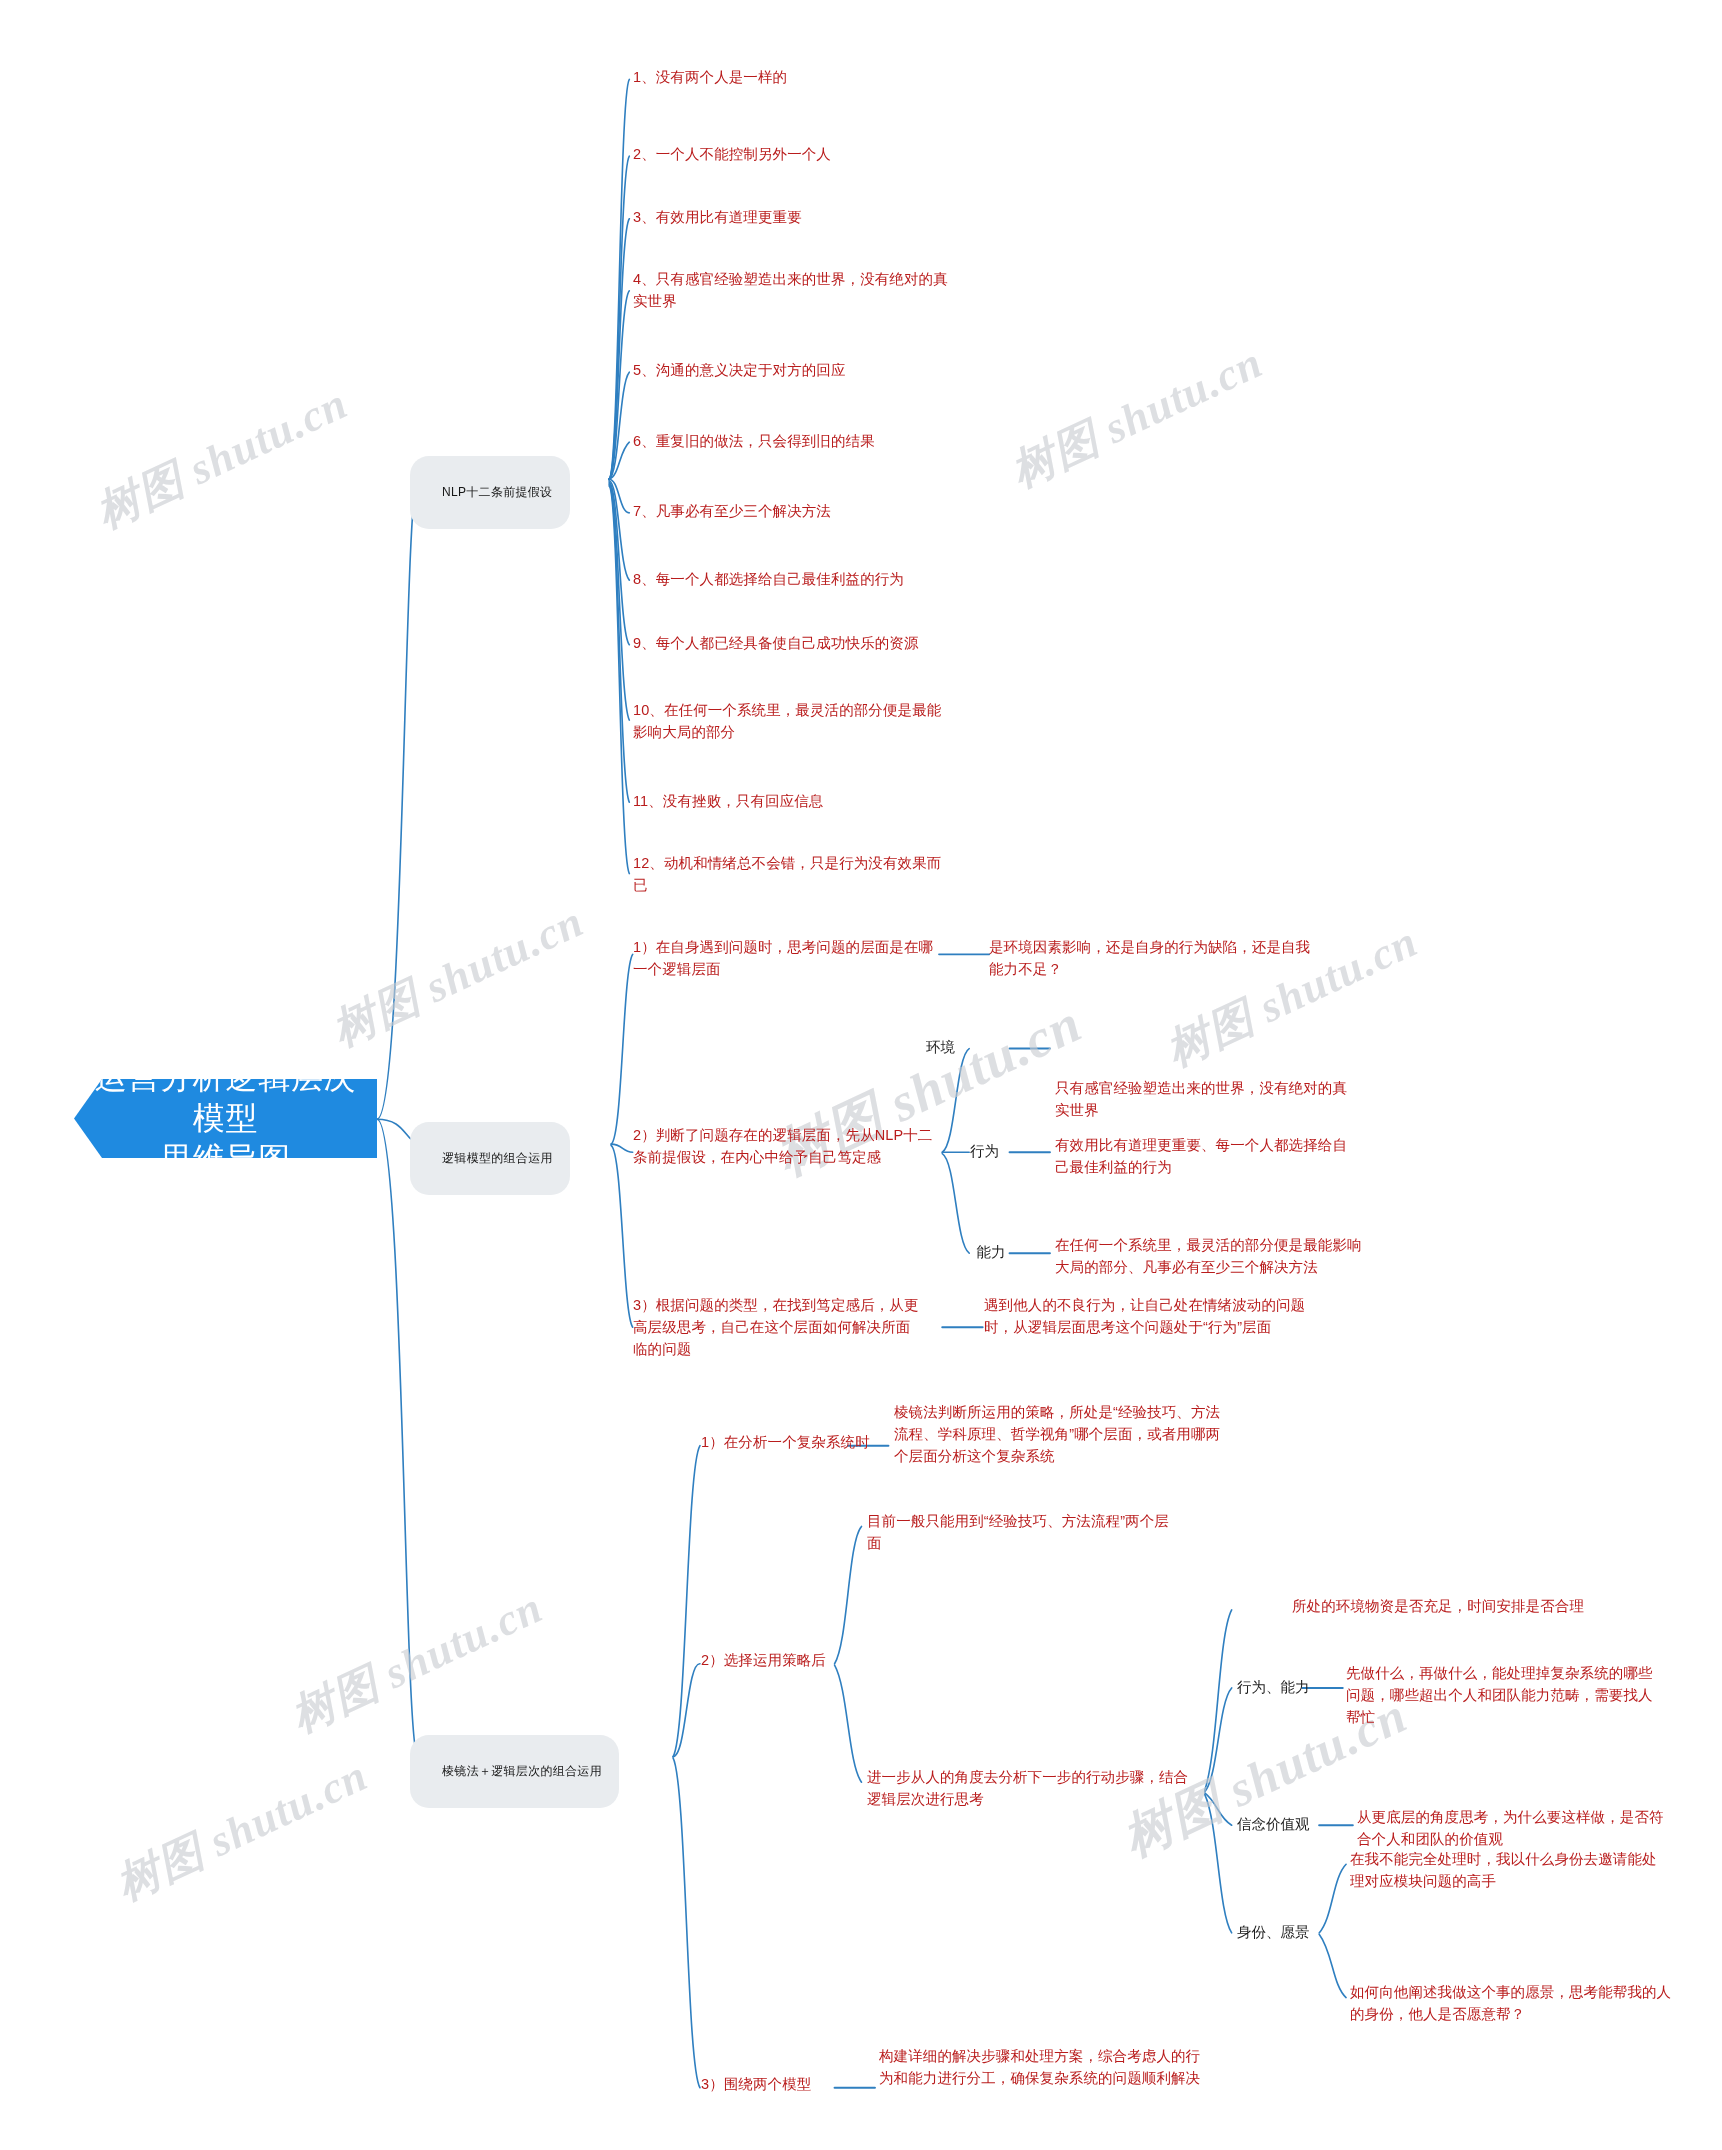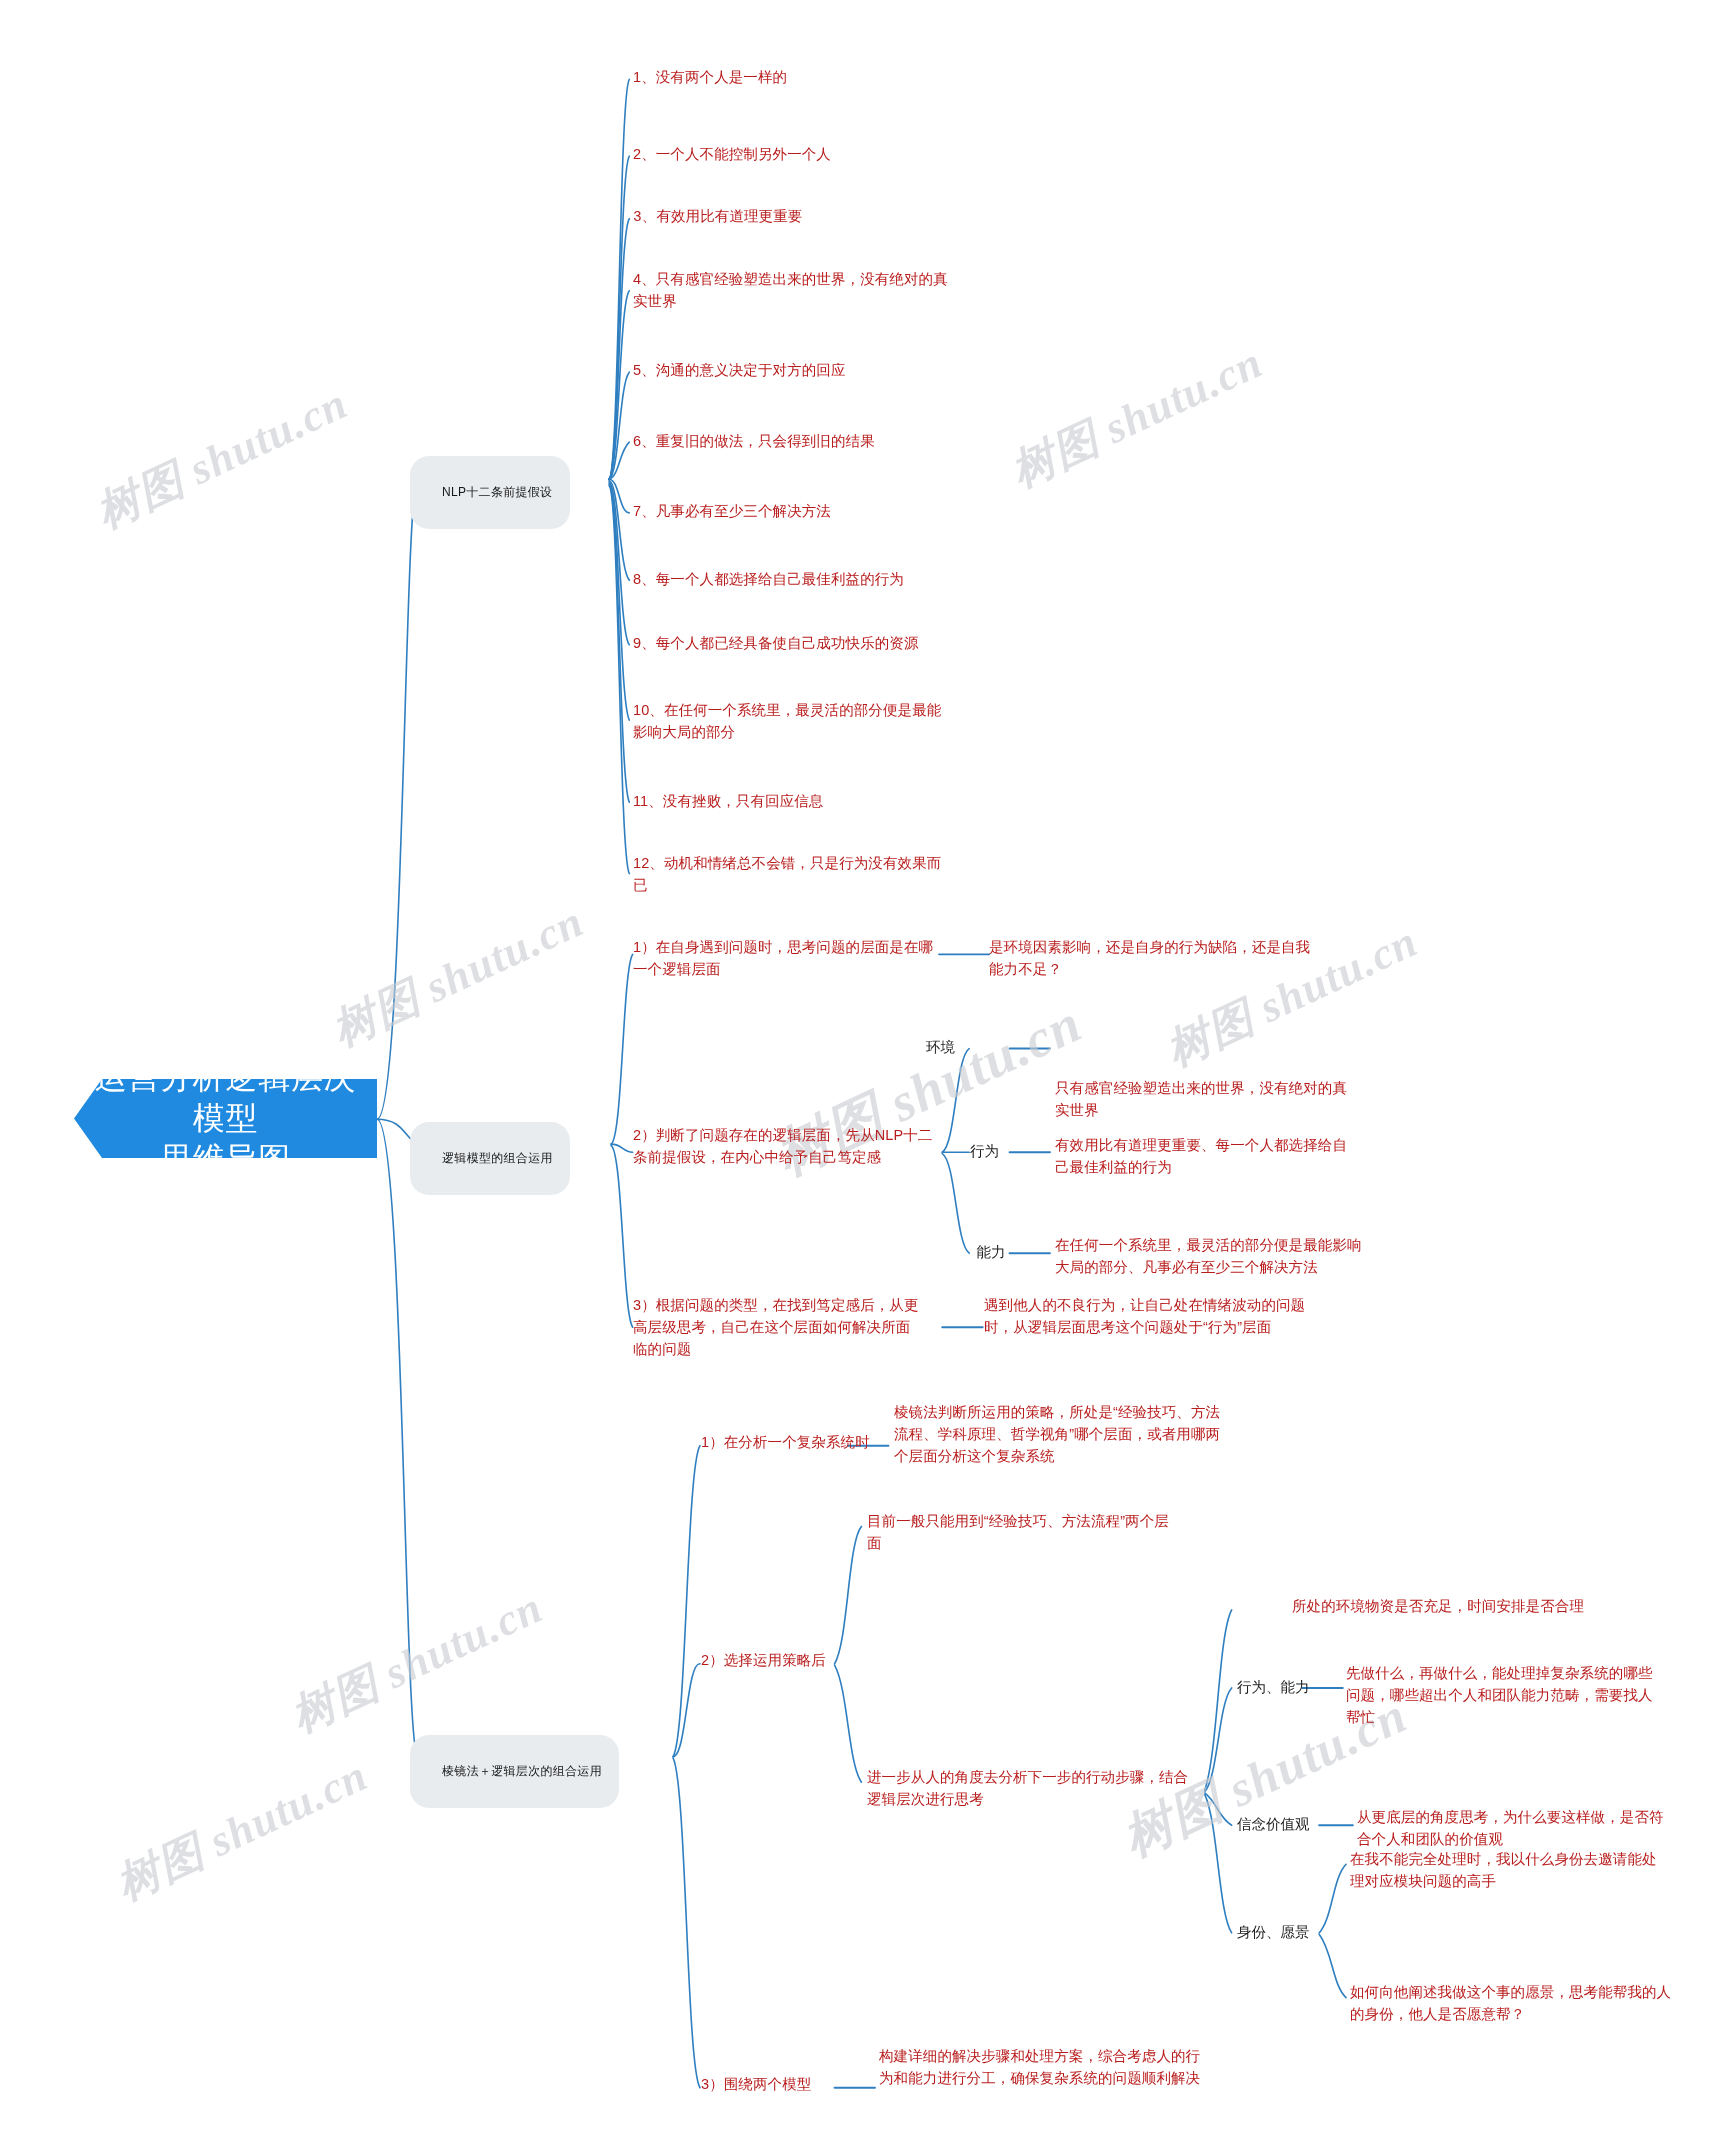--- a/index.html
+++ b/index.html
@@ -176,21 +176,21 @@
   </div>
   <div class="node l1" style="left:410px; top:1122px;">
     <span>逻辑模型的组合运用</span>
   </div>
   <div class="node l1" style="left:410px; top:1735px;">
     <span>棱镜法＋逻辑层次的组合运用</span>
   </div>
 
   <div class="node leaf" style="left:633px; top:67px;  width:377px;"><span>1、没有两个人是一样的</span></div>
   <div class="node leaf" style="left:633px; top:144px;  width:377px;"><span>2、一个人不能控制另外一个人</span></div>
-  <div class="node leaf" style="left:633px; top:207px;  width:377px;font-family:Liberation Mono, monospace;"><span>3、有效用比有道理更重要</span></div>
+  <div class="node leaf" style="left:633px; top:207px;  width:377px;"><span>3、有效用比有道理更重要</span></div>
   <div class="node leaf" style="left:633px; top:269px;  width:323px;"><span>4、只有感官经验塑造出来的世界，没有绝对的真实世界</span></div>
   <div class="node leaf" style="left:633px; top:360px;  width:377px;"><span>5、沟通的意义决定于对方的回应</span></div>
   <div class="node leaf" style="left:633px; top:431px;  width:377px;"><span>6、重复旧的做法，只会得到旧的结果</span></div>
   <div class="node leaf" style="left:633px; top:501px;  width:377px;"><span>7、凡事必有至少三个解决方法</span></div>
   <div class="node leaf" style="left:633px; top:569px;  width:377px;"><span>8、每一个人都选择给自己最佳利益的行为</span></div>
   <div class="node leaf" style="left:633px; top:633px;  width:377px;"><span>9、每个人都已经具备使自己成功快乐的资源</span></div>
   <div class="node leaf" style="left:633px; top:700px; width:322px;"><span>10、在任何一个系统里，最灵活的部分便是最能影响大局的部分</span></div>
   <div class="node leaf" style="left:633px; top:791px; width:377px;"><span>11、没有挫败，只有回应信息</span></div>
   <div class="node leaf" style="left:633px; top:853px; width:322px;"><span>12、动机和情绪总不会错，只是行为没有效果而已</span></div>
 

